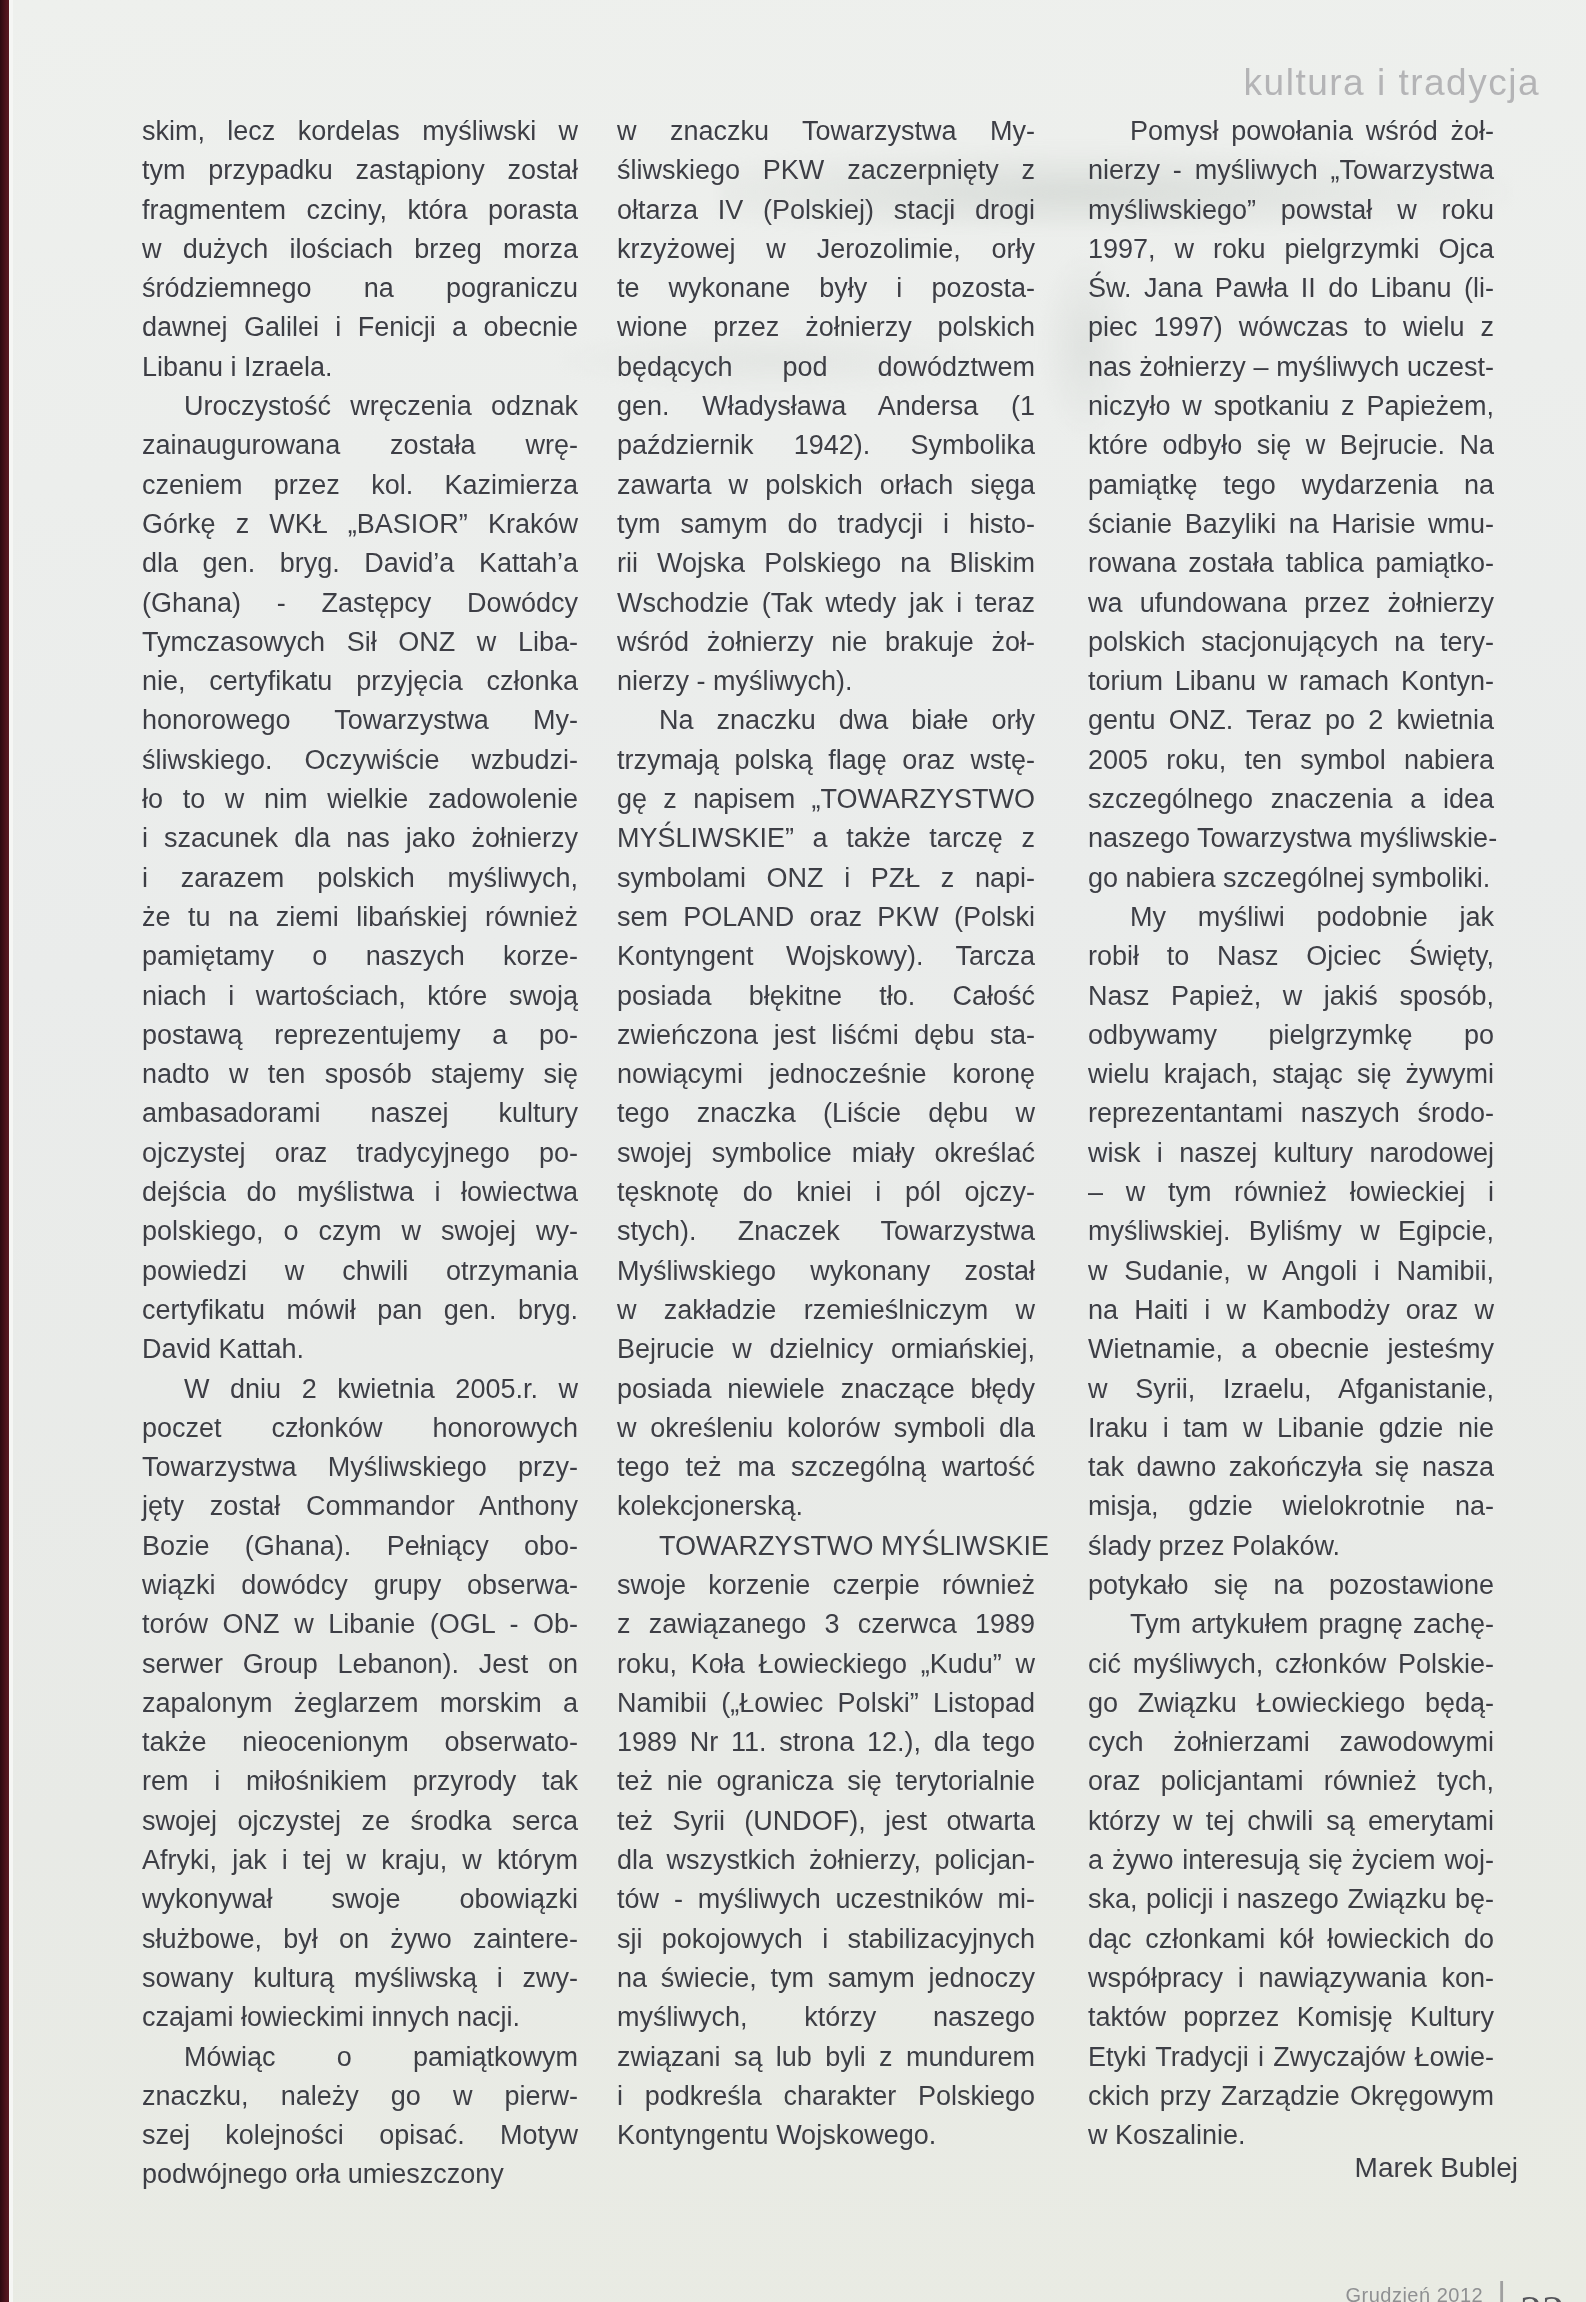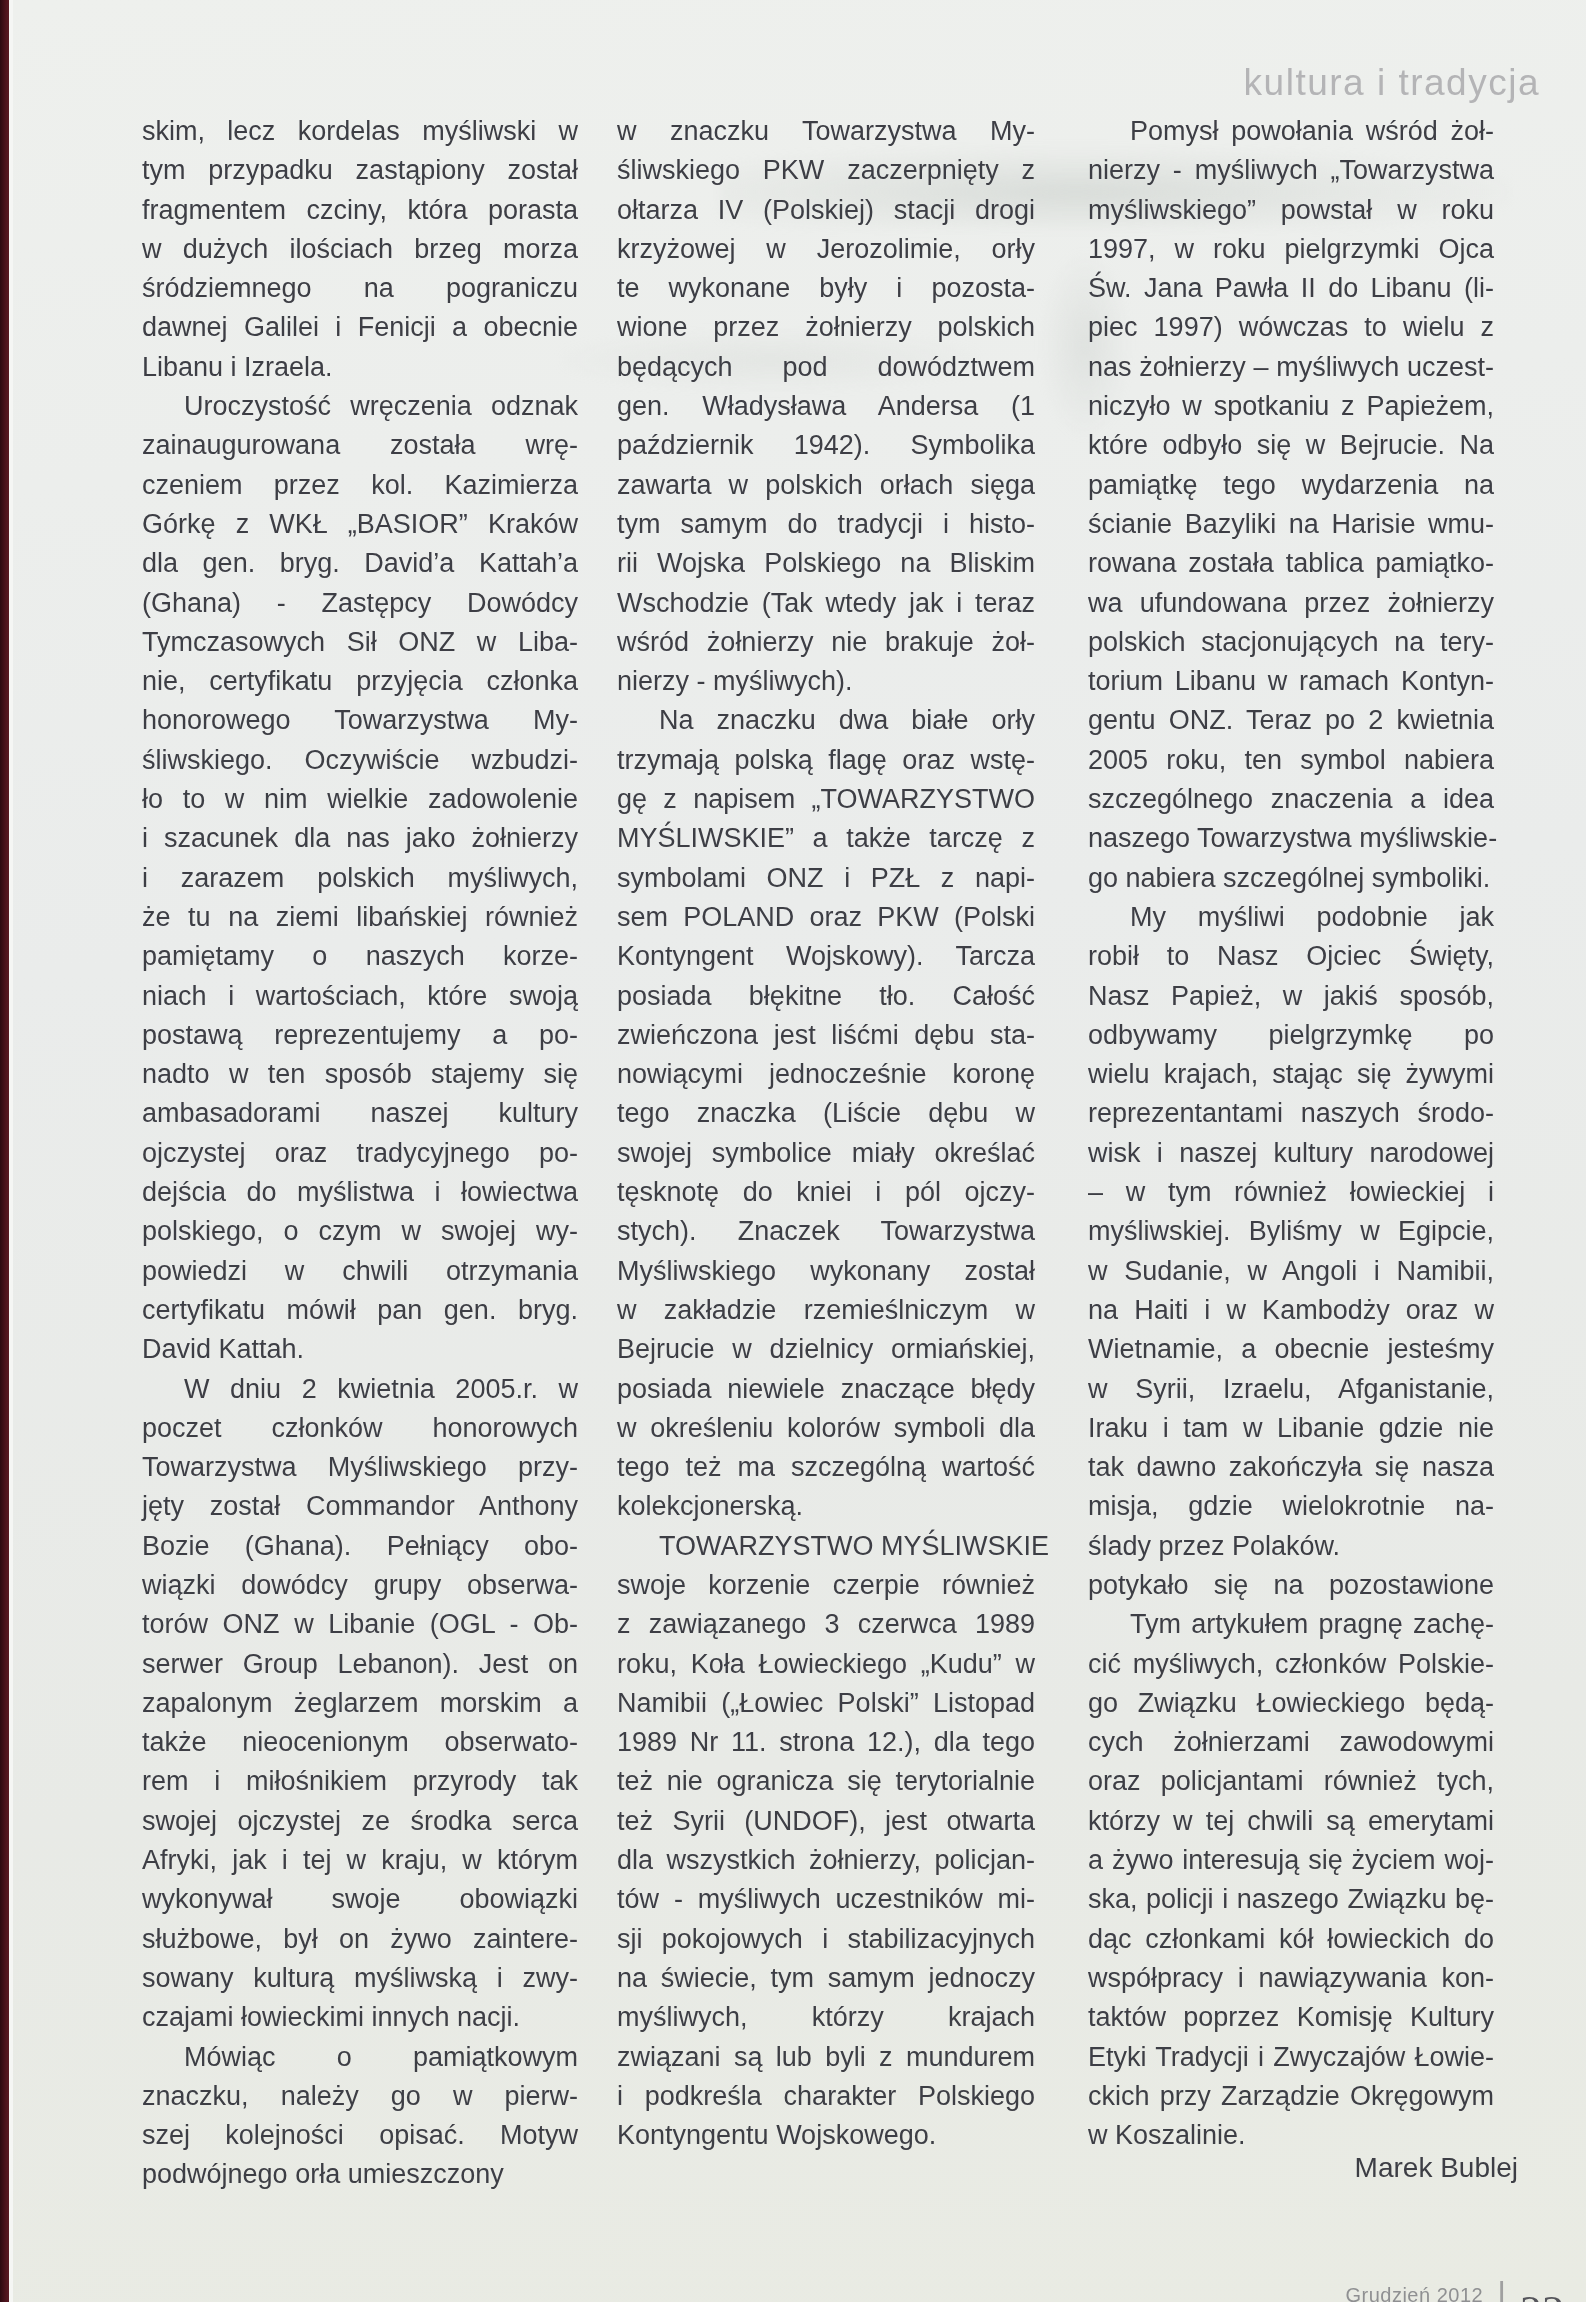--- a/index.html
+++ b/index.html
@@ -227,21 +227,21 @@
     <div class="line">z zawiązanego 3 czerwca 1989</div>
     <div class="line">roku, Koła Łowieckiego „Kudu” w</div>
     <div class="line">Namibii („Łowiec Polski” Listopad</div>
     <div class="line">1989 Nr 11. strona 12.), dla tego</div>
     <div class="line">też nie ogranicza się terytorialnie</div>
     <div class="line">też Syrii (UNDOF), jest otwarta</div>
     <div class="line">dla wszystkich żołnierzy, policjan-</div>
     <div class="line">tów - myśliwych uczestników mi-</div>
     <div class="line">sji pokojowych i stabilizacyjnych</div>
     <div class="line">na świecie, tym samym jednoczy</div>
-    <div class="line">myśliwych, którzy krajach</div>
+    <div class="line">myśliwych, którzy naszego</div>
     <div class="line">związani są lub byli z mundurem</div>
     <div class="line">i podkreśla charakter Polskiego</div>
     <div class="line last">Kontyngentu Wojskowego.</div>
   </div>
 <div class="col" id="col-2">
     <div class="line indent">Pomysł powołania wśród żoł-</div>
     <div class="line">nierzy - myśliwych „Towarzystwa</div>
     <div class="line">myśliwskiego” powstał w roku</div>
     <div class="line">1997, w roku pielgrzymki Ojca</div>
     <div class="line">Św. Jana Pawła II do Libanu (li-</div>

